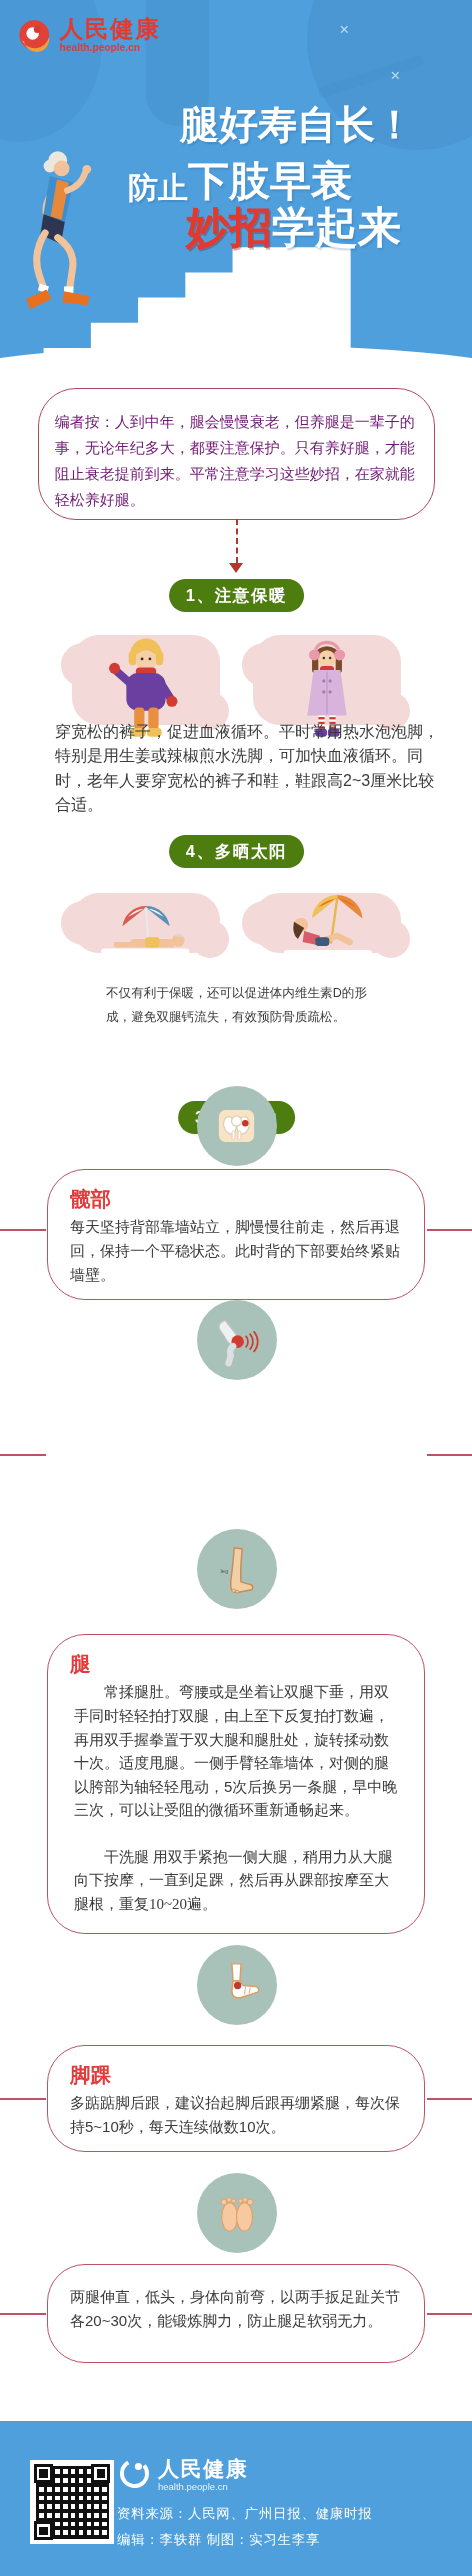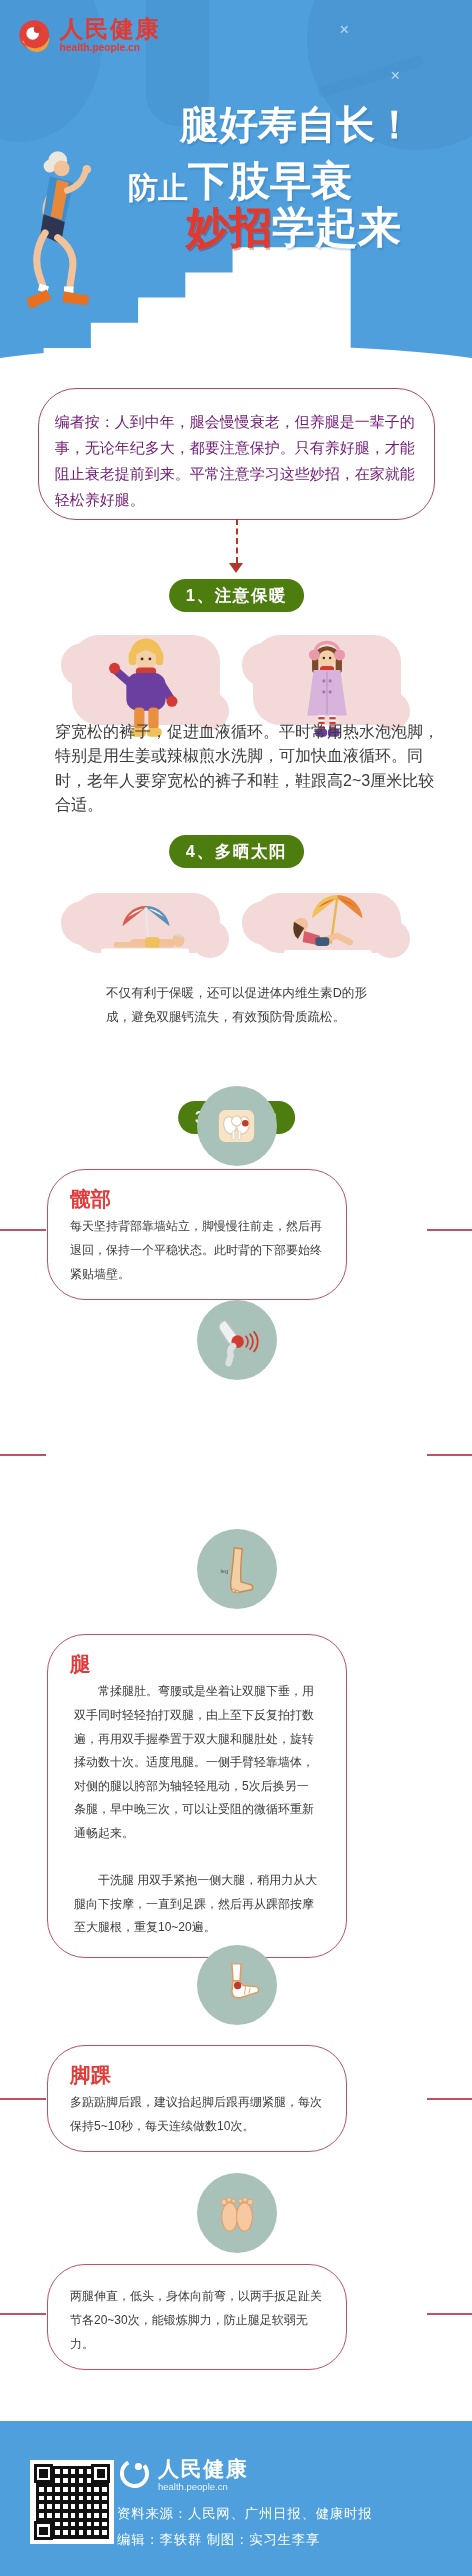--- a/index.html
+++ b/index.html
@@ -49,26 +49,26 @@
   .illo svg{position:absolute;left:50%;transform:translateX(-50%);}
   
   .para{position:absolute;color:#3b3b3b;}
   .para1{left:43px;top:720px;width:388px;font-size:16px;line-height:24.4px;margin-left:12px;}
   .para2{left:106px;top:982px;width:272px;font-size:12.6px;line-height:23.6px;}
   
   .part-circle{position:absolute;left:50%;transform:translateX(-50%);width:80px;height:80px;
                border-radius:50%;background:#a9c2b9;display:flex;align-items:center;justify-content:center;}
   .c-hip{top:1086px;} .c-knee{top:1300px;} .c-leg{top:1529px;} .c-ankle{top:1945px;} .c-toes{top:2173px;}
   
-  .card{position:absolute;left:47px;width:300px;box-sizing:border-box;border:1.6px solid #bc5264;
+  .card{position:absolute;left:47px;width:378px;box-sizing:border-box;border:1.6px solid #bc5264;
         border-radius:38px;background:#fff;padding:15.8px 22px 12.6px 22px;}
   .card-title{color:#e23b3b;font-size:20.5px;font-weight:bold;line-height:25px;}
-  .card-text{margin-top:4.7px;font-size:12px;line-height:23.6px;color:#3b3b3b;}
+  .card-text{margin-top:4.7px;font-size:15px;line-height:23.6px;color:#3b3b3b;}
   .card-text p{margin:4px;}
-  .card-text p + p{margin-top:23.6px;}
+  .card-text p + p{margin-top:23.6px;font-family:Liberation Serif, serif;}
   .indent p{text-indent:2em;}
   .card-hip{top:1169px;min-height:125px;}
   .card-knee{top:1392px;min-height:118px;}
   .card-leg{top:1634px;min-height:260px;}
   .card-ankle{top:2045px;min-height:99px;}
   .card-toes{top:2264px;min-height:99px;}
   .side-line{position:absolute;height:1.6px;background:#bc5264;width:46px;}
   .sl-l{left:0;} .sl-r{left:427px;}
   .sl1{top:1229px;} .sl2{top:1454px;} .sl3{top:2098px;} .sl4{top:2313px;}
   

